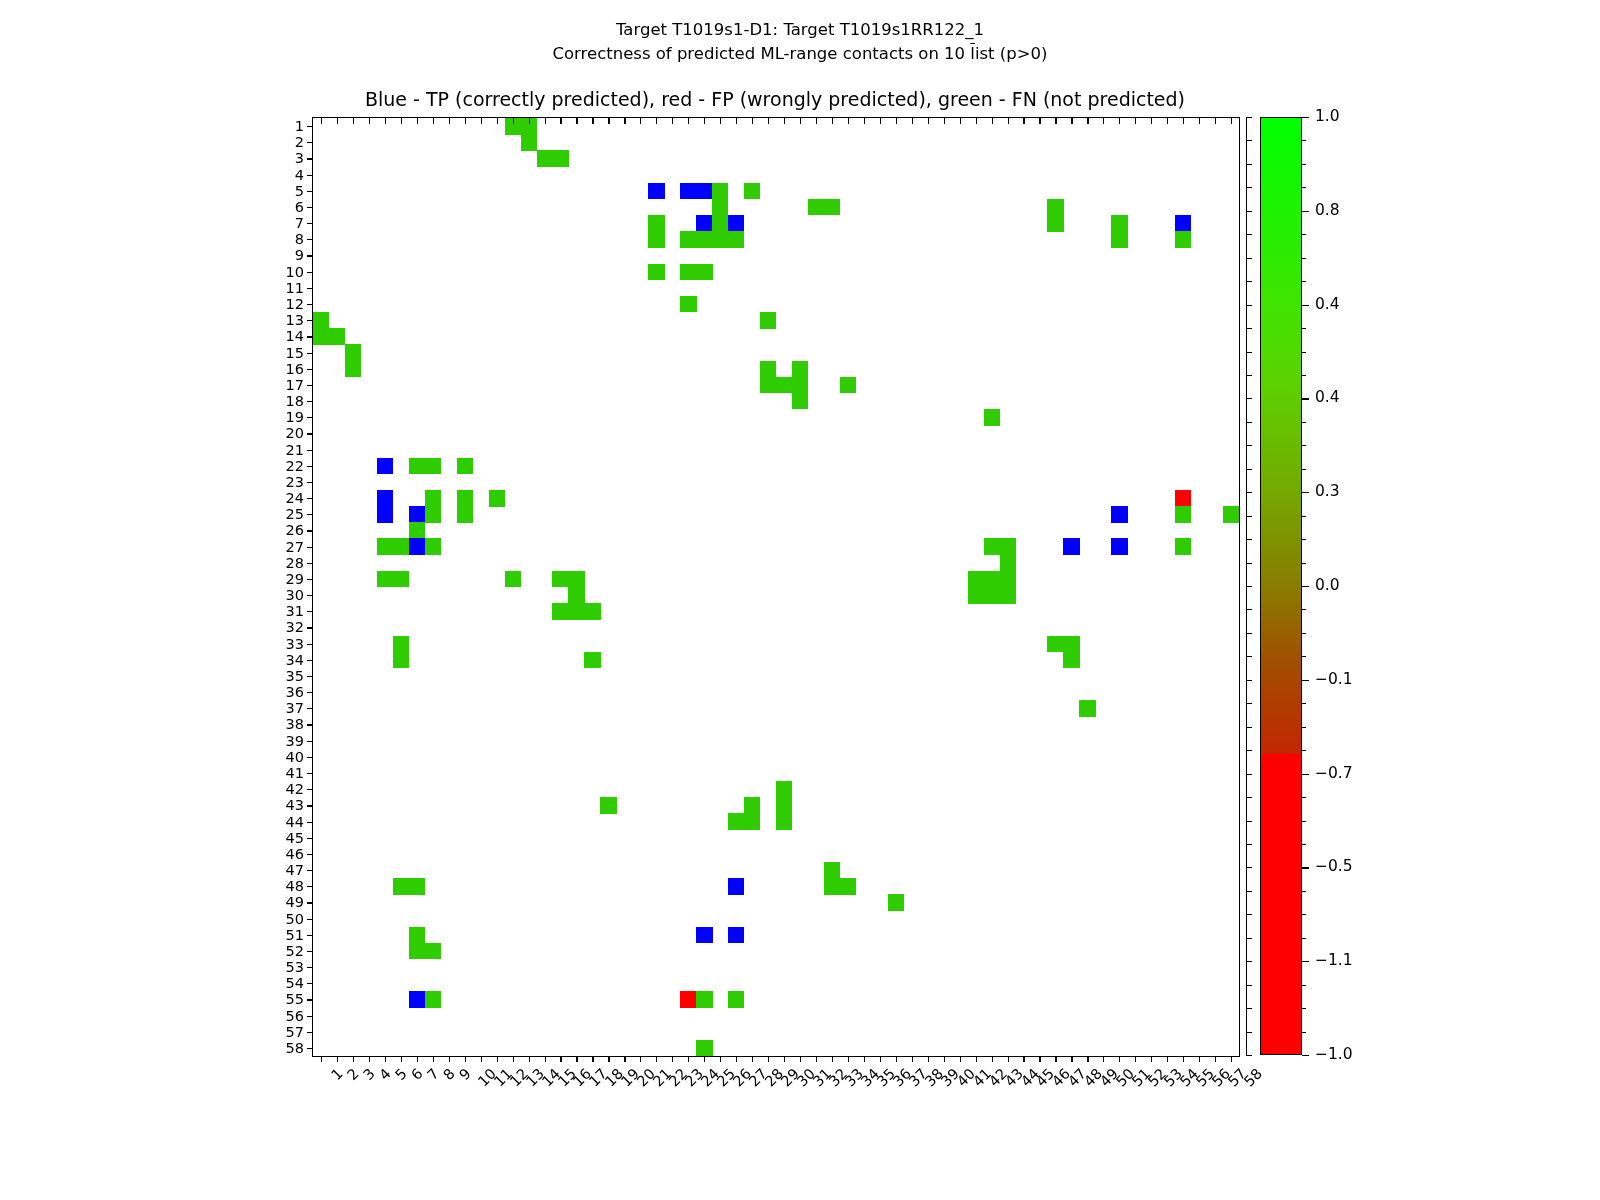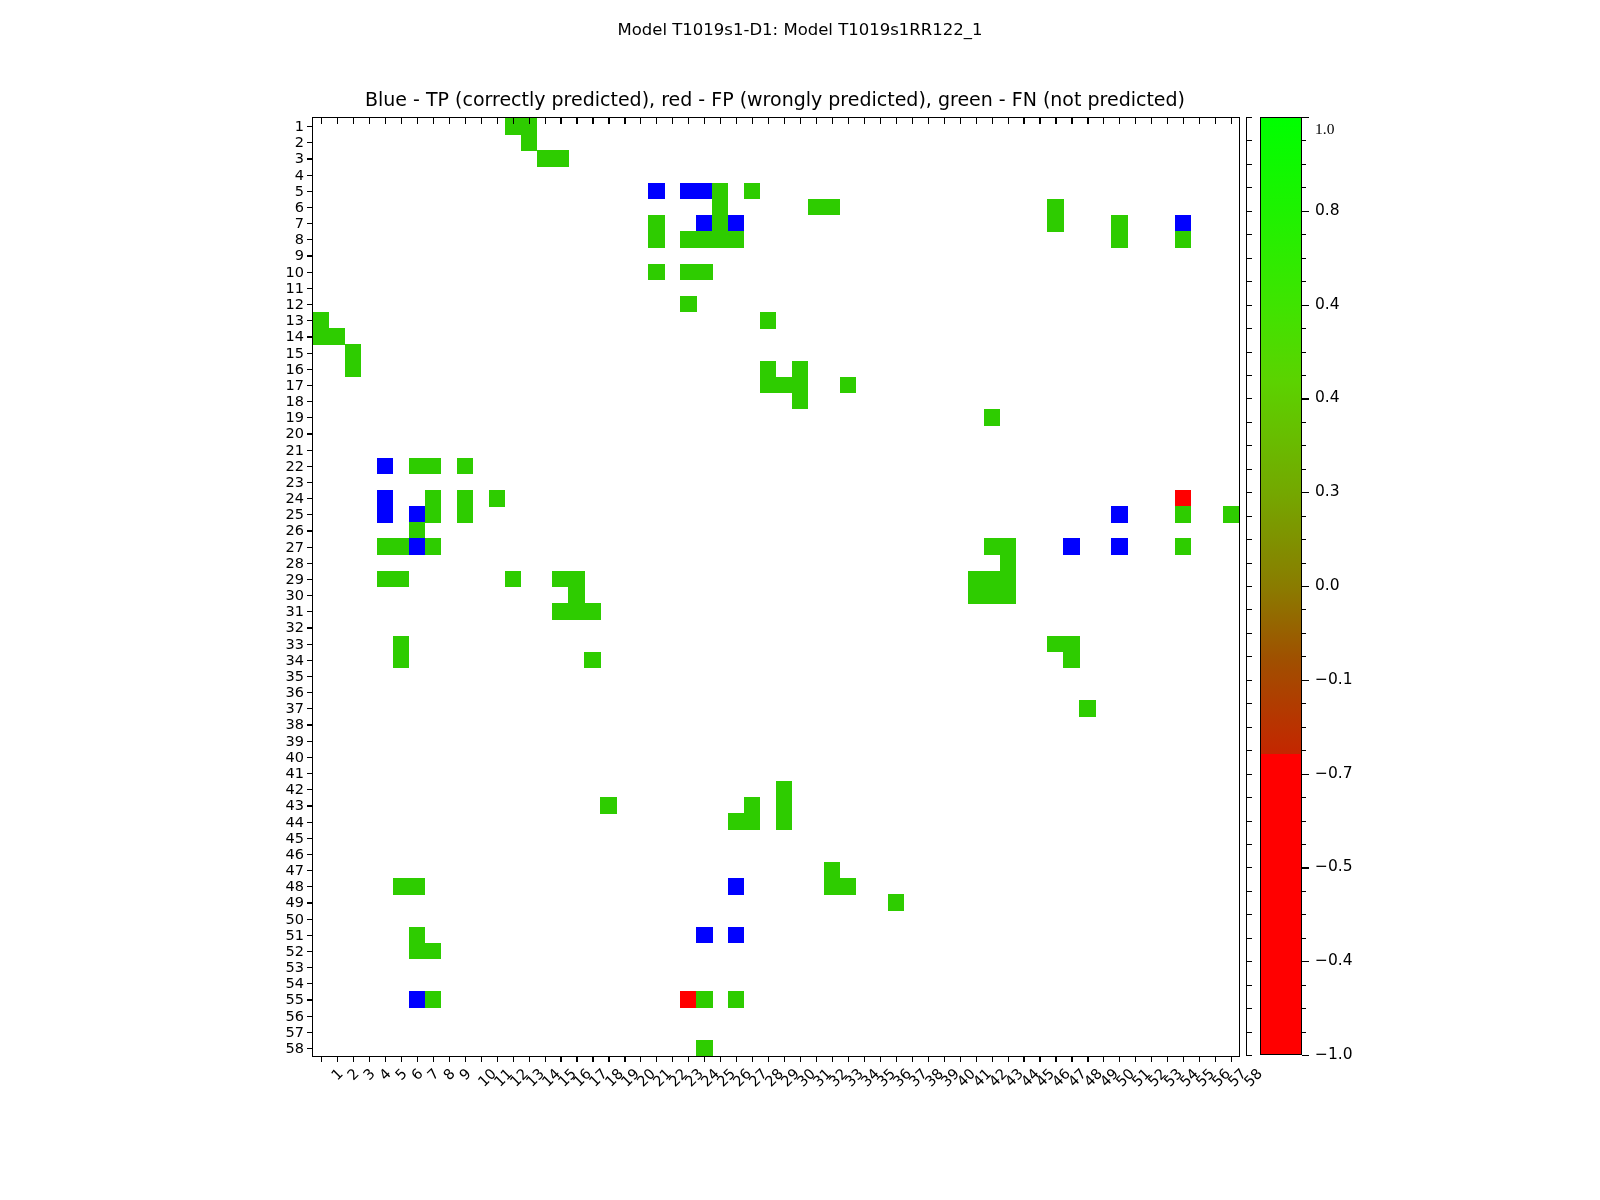--- a/index.html
+++ b/index.html
@@ -140,21 +140,22 @@
     left: 42px;
     width: 4px;
     height: 1px;
     background: #000;
   }
 </style>
 </head>
 <body>
 
 <div id="title-block">
-  <div class="title-line">Model T1019s1-D1: Model T1019s1RR122_1</div>
+  <div class="title-line">Target T1019s1-D1: Target T1019s1RR122_1</div>
+  <div class="title-line"><span>Correctness of predicted ML-range contacts on 10 </span><span class="ol">l</span><span>ist (p&gt;0)</span></div>
 </div>
 
 <div id="axes-title">Blue - TP (correctly predicted), red - FP (wrongly predicted), green - FN (not predicted)</div>
 
 <div id="plot-frame">
   <div id="grid-canvas">
       <div class="cell" style="left: 191.586px; top: 0px; width: 16.3655px; height: 16.5724px; background: rgb(46, 204, 0);"></div>
       <div class="cell" style="left: 207.552px; top: 0px; width: 16.3655px; height: 16.5724px; background: rgb(46, 204, 0);"></div>
       <div class="cell" style="left: 207.552px; top: 16.1724px; width: 16.3655px; height: 16.5724px; background: rgb(46, 204, 0);"></div>
       <div class="cell" style="left: 223.517px; top: 32.3448px; width: 16.3655px; height: 16.5724px; background: rgb(46, 204, 0);"></div>
@@ -563,39 +564,39 @@
     <div style="position: absolute; left: 854.155px; top: 0px; width: 1.2px; height: 6px; background: rgb(0, 0, 0);"></div>
     <div style="position: absolute; left: 870.121px; top: 0px; width: 1.2px; height: 6px; background: rgb(0, 0, 0);"></div>
     <div style="position: absolute; left: 886.086px; top: 0px; width: 1.2px; height: 6px; background: rgb(0, 0, 0);"></div>
     <div style="position: absolute; left: 902.052px; top: 0px; width: 1.2px; height: 6px; background: rgb(0, 0, 0);"></div>
     <div style="position: absolute; left: 918.017px; top: 0px; width: 1.2px; height: 6px; background: rgb(0, 0, 0);"></div>
   </div>
 
 <div id="colorbar-wrap">
   <div id="colorbar-gradient"></div>
 <div class="cb-tick" style="top: 0px;"></div>
-    <div class="cb-label" style="top: 12px; font-family: Liberation Serif, serif;">1.0</div>
+    <div class="cb-label" style="top: 0px;">1.0</div>
     <div class="cb-tick" style="top: 93.8px;"></div>
     <div class="cb-label" style="top: 93.8px;">0.8</div>
     <div class="cb-tick" style="top: 187.6px;"></div>
     <div class="cb-label" style="top: 187.6px;">0.4</div>
     <div class="cb-tick" style="top: 281.4px;"></div>
     <div class="cb-label" style="top: 281.4px;">0.4</div>
     <div class="cb-tick" style="top: 375.2px;"></div>
     <div class="cb-label" style="top: 375.2px;">0.3</div>
     <div class="cb-tick" style="top: 469px;"></div>
     <div class="cb-label" style="top: 469px;">0.0</div>
     <div class="cb-tick" style="top: 562.8px;"></div>
     <div class="cb-label" style="top: 562.8px;">−0.1</div>
     <div class="cb-tick" style="top: 656.6px;"></div>
     <div class="cb-label" style="top: 656.6px;">−0.7</div>
     <div class="cb-tick" style="top: 750.4px;"></div>
     <div class="cb-label" style="top: 750.4px;">−0.5</div>
     <div class="cb-tick" style="top: 844.2px;"></div>
-    <div class="cb-label" style="top: 844.2px;">−0.4</div>
+    <div class="cb-label" style="top: 844.2px;">−1.1</div>
     <div class="cb-tick" style="top: 938px;"></div>
     <div class="cb-label" style="top: 938px;">−1.0</div>
     <div class="cb-minor" style="top: 938px;"></div>
     <div class="cb-minor" style="top: 914.55px;"></div>
     <div class="cb-minor" style="top: 891.1px;"></div>
     <div class="cb-minor" style="top: 867.65px;"></div>
     <div class="cb-minor" style="top: 844.2px;"></div>
     <div class="cb-minor" style="top: 820.75px;"></div>
     <div class="cb-minor" style="top: 797.3px;"></div>
     <div class="cb-minor" style="top: 773.85px;"></div>

